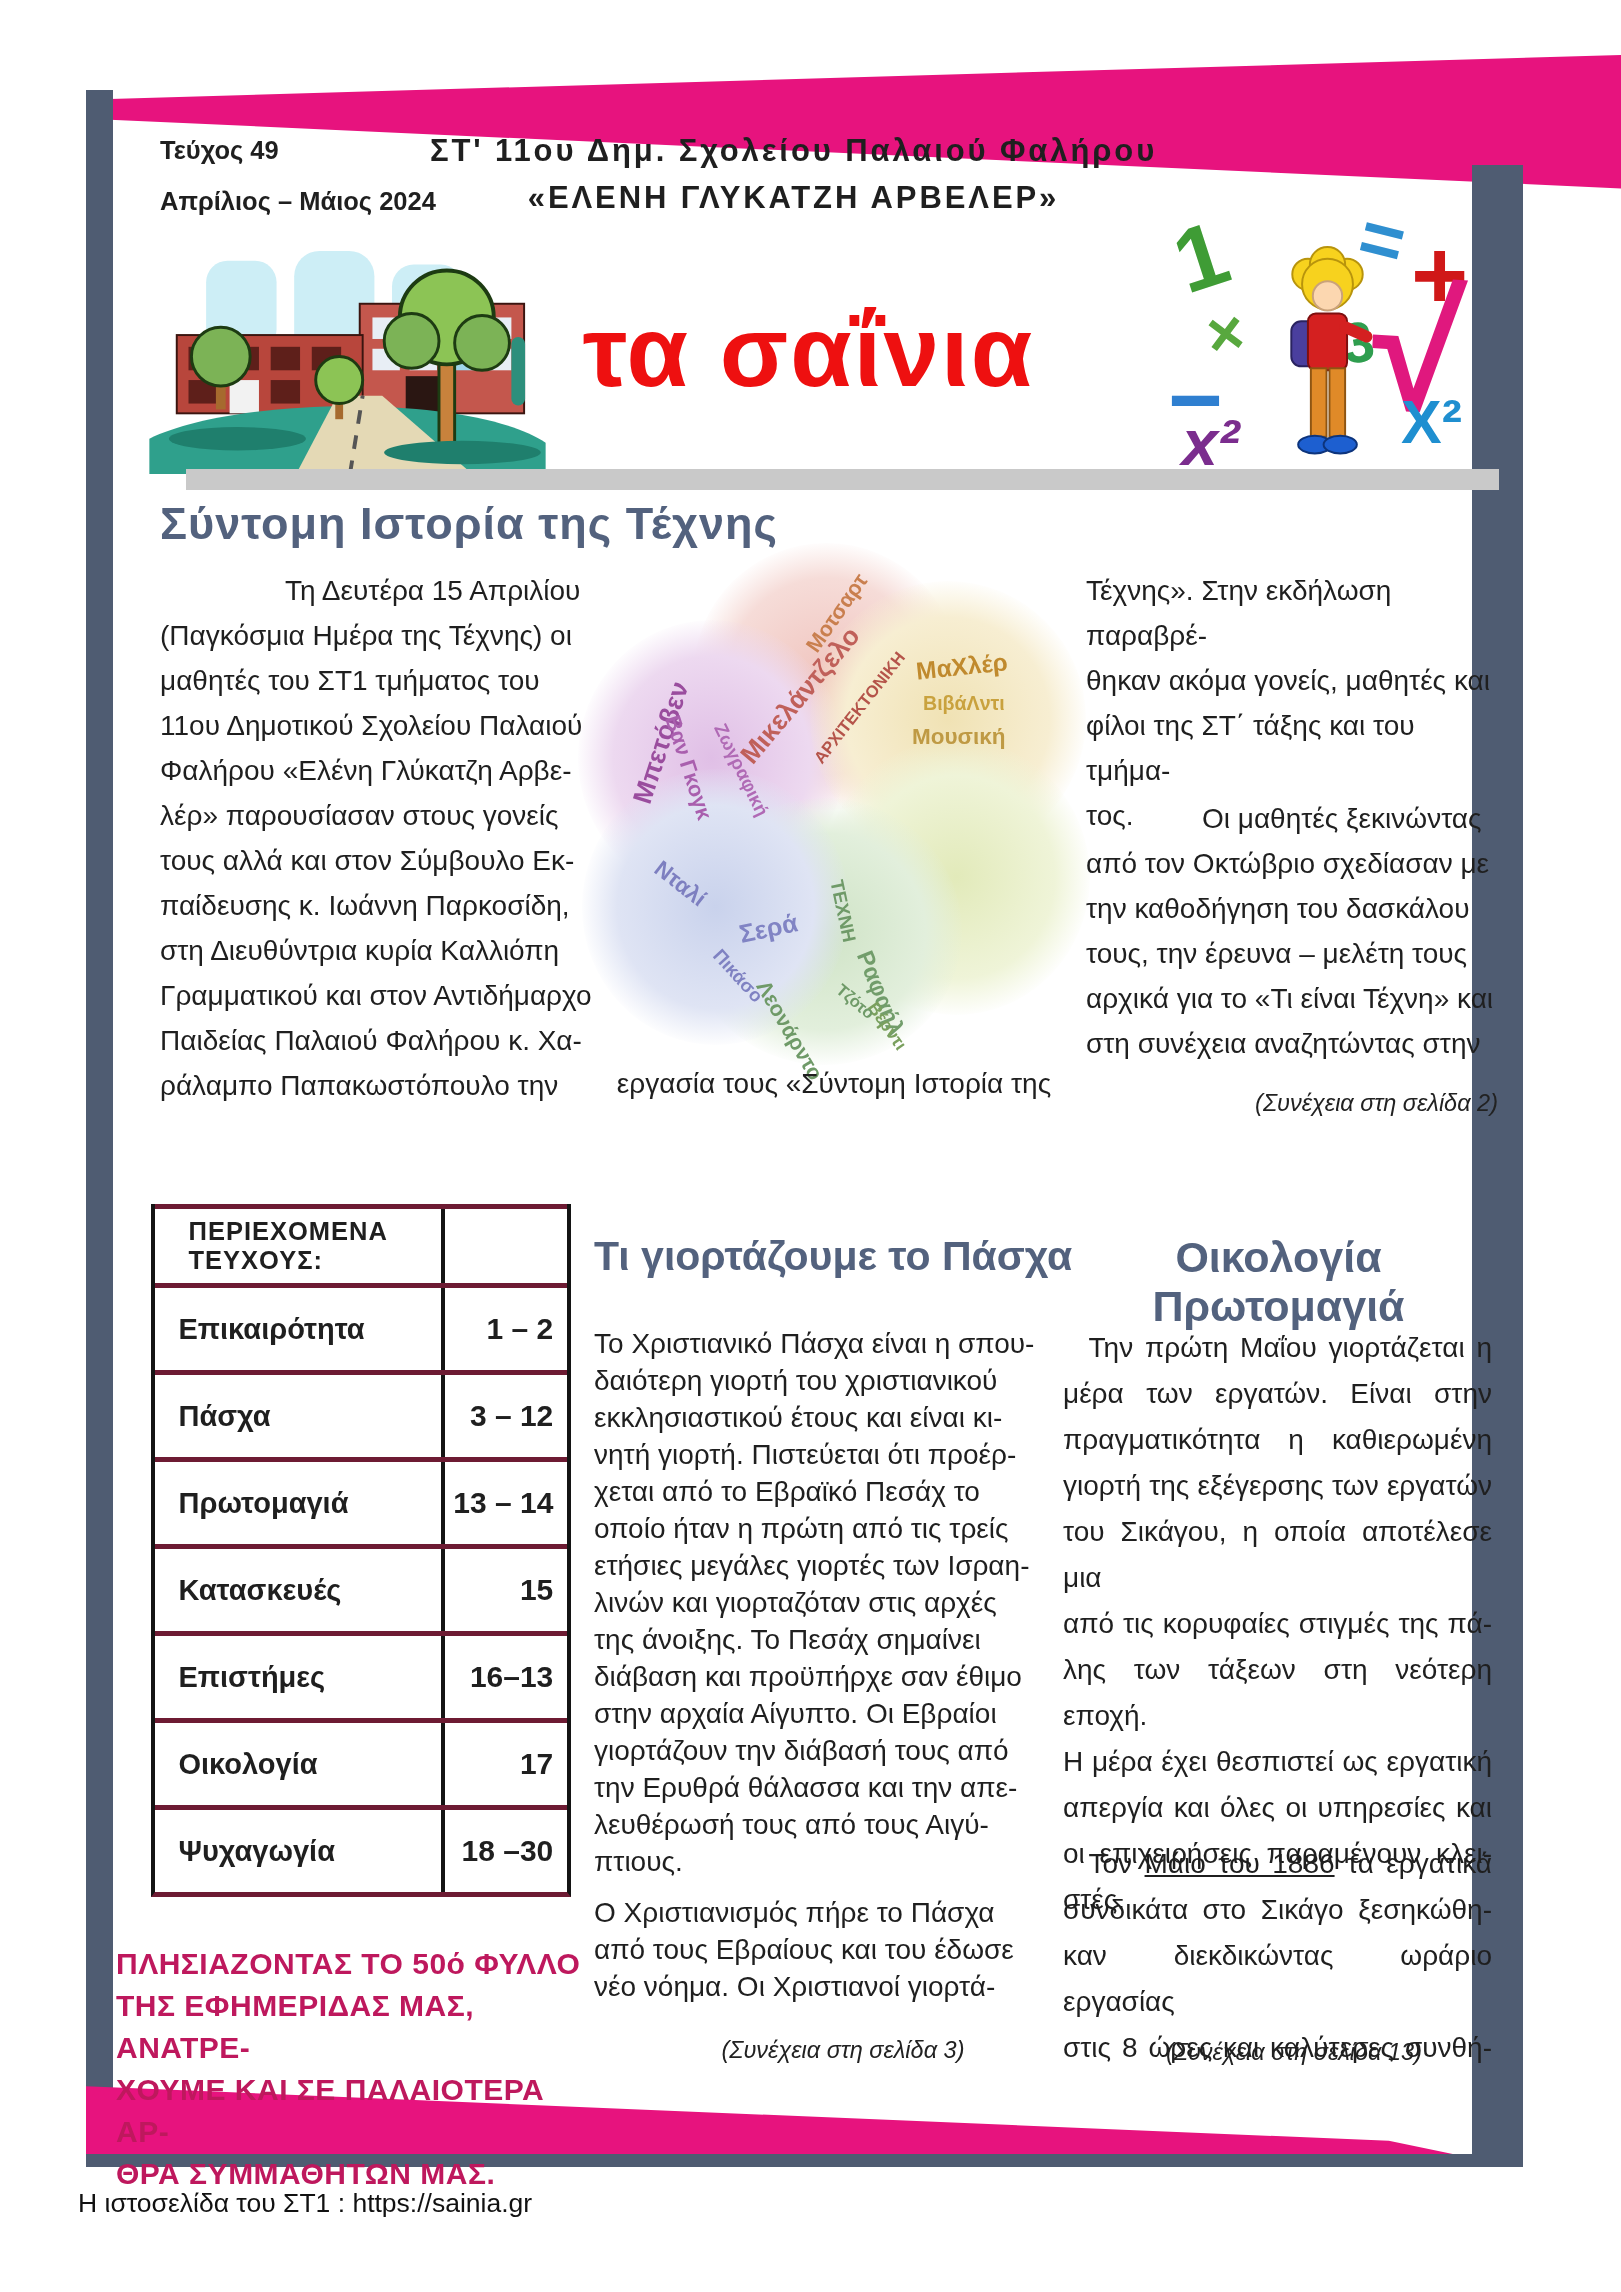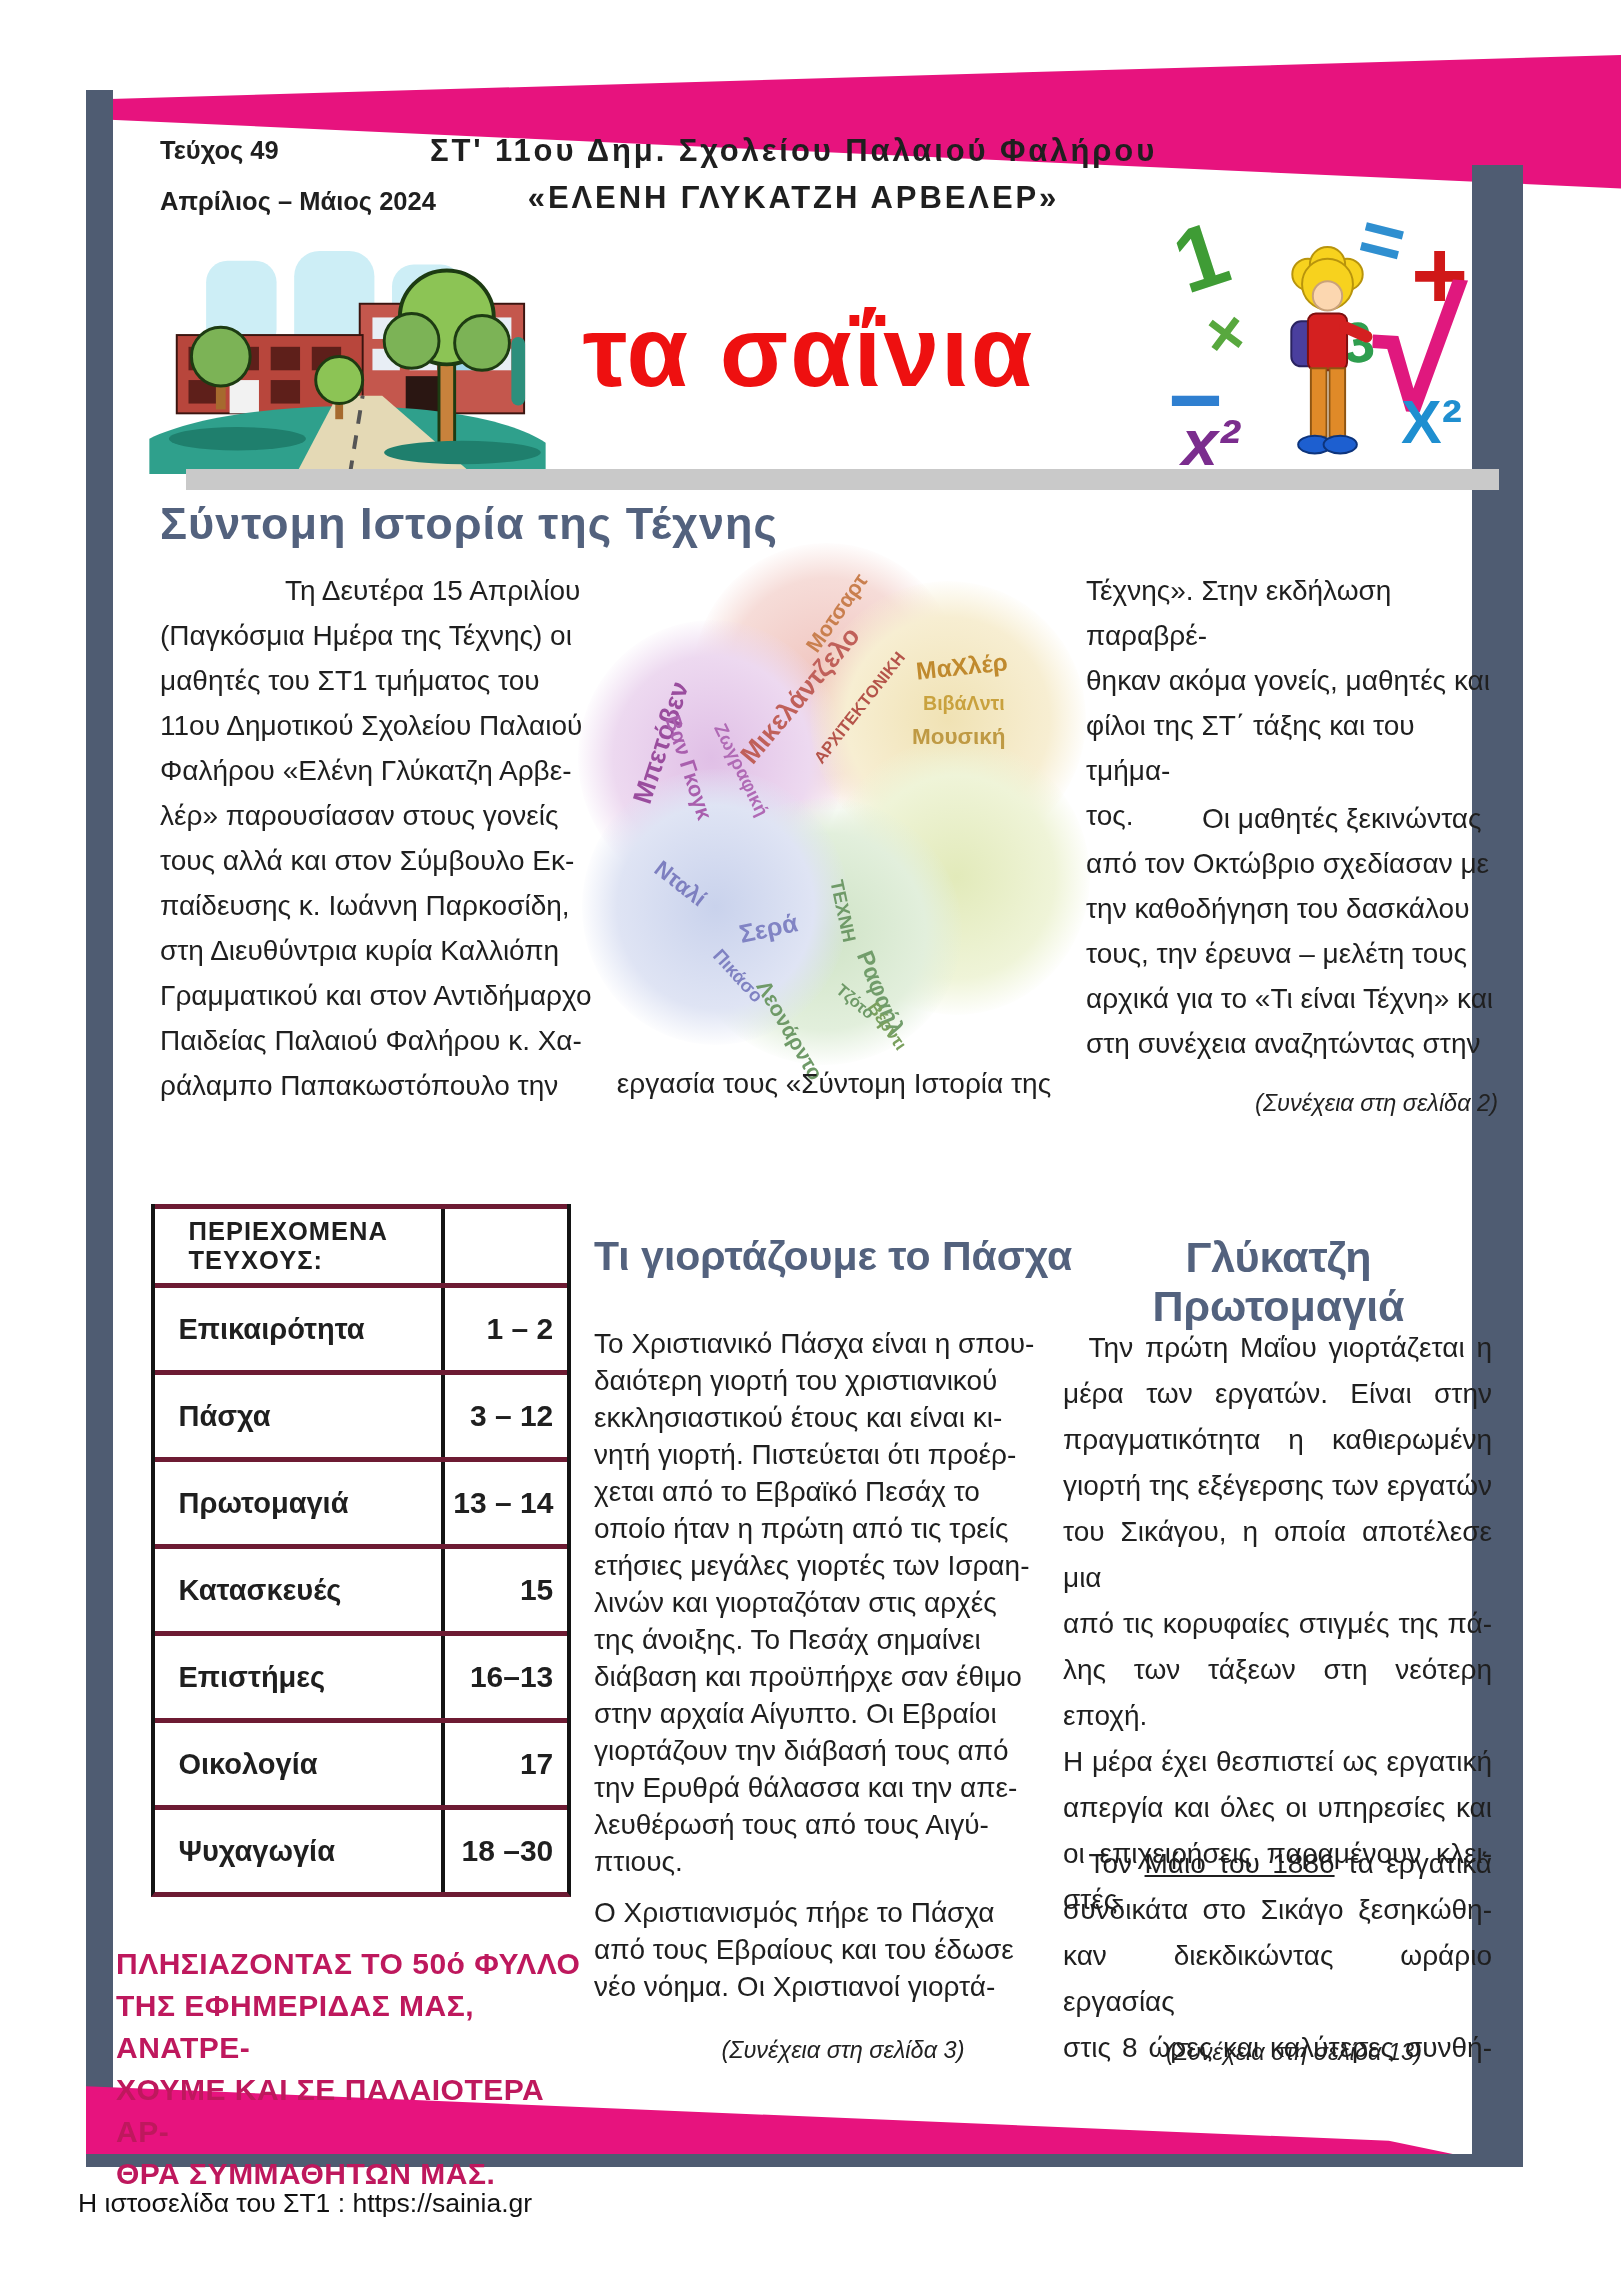--- a/index.html
+++ b/index.html
@@ -278,21 +278,21 @@
 στην αρχαία Αίγυπτο. Οι Εβραίοι
 γιορτάζουν την διάβασή τους από
 την Ερυθρά θάλασσα και την απε-
 λευθέρωσή τους από τους Αιγύ-
 πτιους.</div>
   <div class="easter-p2">Ο Χριστιανισμός πήρε το Πάσχα
 από τους Εβραίους και του έδωσε
 νέο νόημα. Οι Χριστιανοί γιορτά-</div>
   <div class="cont easter-cont">(Συνέχεια στη σελίδα 3)</div>
 
-  <div class="h-mayday">Γλύκατζη Πρωτομαγιά</div>
+  <div class="h-mayday">Οικολογία Πρωτομαγιά</div>
   <div class="mayday-p1">Την πρώτη Μαΐου γιορτάζεται η
 μέρα των εργατών. Είναι στην
 πραγματικότητα η καθιερωμένη
 γιορτή της εξέγερσης των εργατών
 του Σικάγου, η οποία αποτέλεσε μια
 από τις κορυφαίες στιγμές της πά-
 λης των τάξεων στη νεότερη εποχή.
 Η μέρα έχει θεσπιστεί ως εργατική
 απεργία και όλες οι υπηρεσίες και
 οι επιχειρήσεις παραμένουν κλει-

